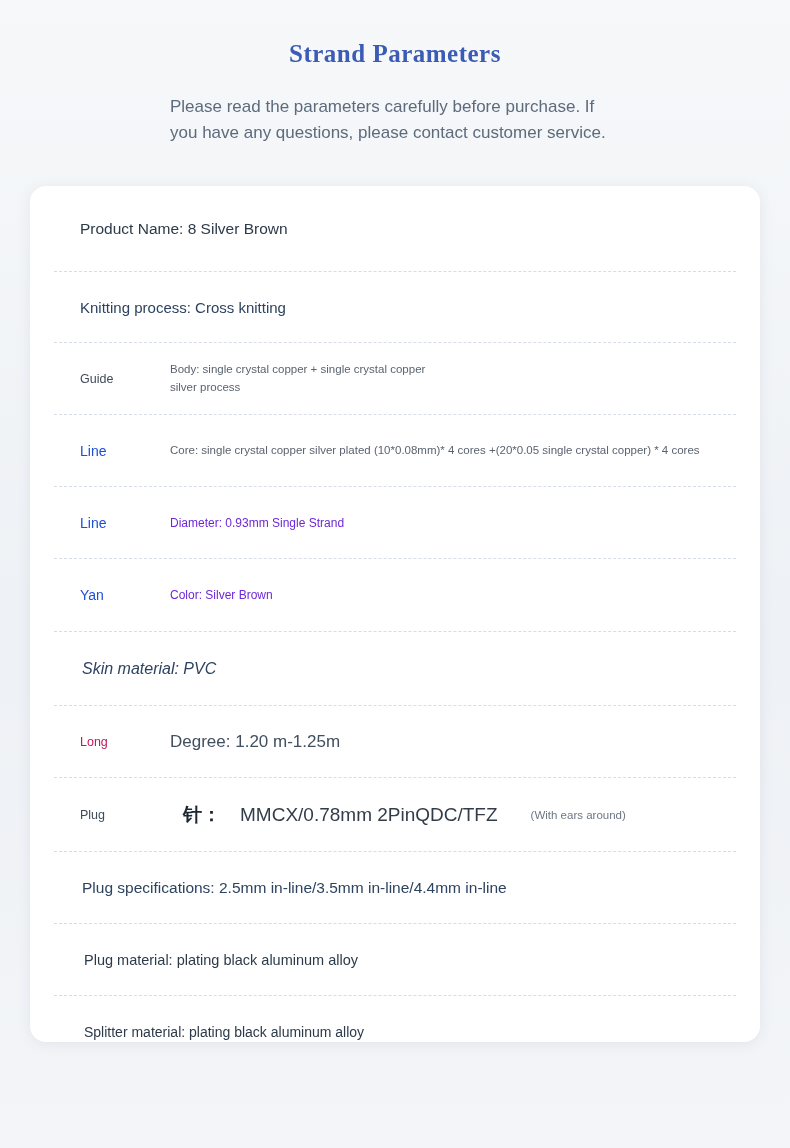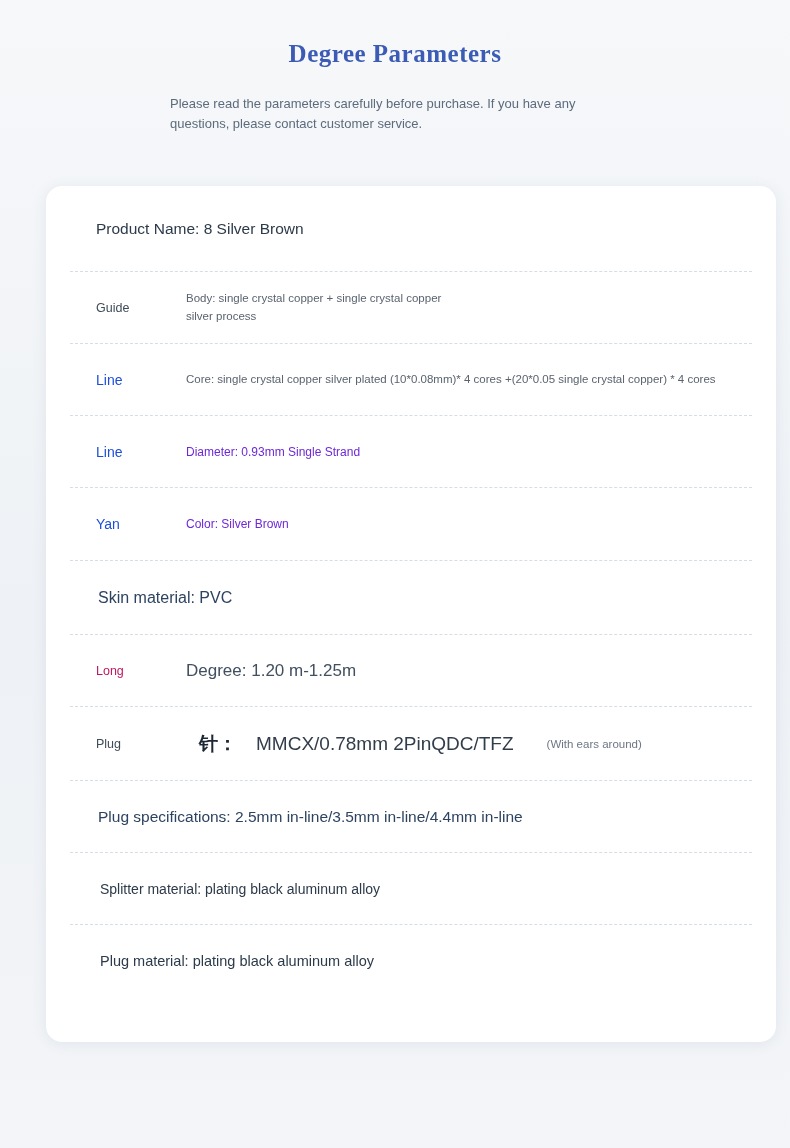--- a/index.html
+++ b/index.html
@@ -29,37 +29,36 @@
     font-size: 25px;
     color: #3b5bb5;
     font-weight: bold;
     letter-spacing: 0.5px;
     margin: 0;
     font-family: "Liberation Serif", serif;
   }
   .subtitle {
     margin: 26px auto 12px auto;
     width: 452px;
-    font-size: 13px;
+    font-size: 17px;
     line-height: 1.55;
     color: #5d6b7c;
     text-align: left;
     padding-left: 2px;
   }
   .card {
     position: absolute;
     left: 30px;
     top: 186px;
     width: 730px;
     height: 856px;
     background: #ffffff;
     border-radius: 16px;
     box-shadow: 0 2px 14px rgba(80, 100, 130, 0.10);
     box-sizing: border-box;
-    margin-left: 16px;
   }
   .rows {
     padding: 0 24px;
   }
   .row {
     display: flex;
     align-items: center;
     border-bottom: 1px dashed #d7dde6;
     box-sizing: border-box;
     padding-left: 26px;
@@ -109,20 +108,21 @@
   }
   .val-sm2 {
     font-size: 12px;
     color: #6d28d9;
   }
   .r-skin { height: 74px; }
   .r-skin .big {
     font-size: 16px;
     color: #2d4360;
     padding-left: 2px;
+    font-style: italic;
   }
   .r-long { height: 72px; }
   .r-long .lab { font-size: 12.5px; width: 90px; flex: 0 0 90px; color: #be185d;}
   .r-long .val {
     font-size: 17px;
     color: #414f5f;
   }
   .r-plug { height: 74px; gap: 13px; }
   .r-plug .lab { font-size: 12.5px; width: 90px; flex: 0 0 90px; color: #3f4b59;}
   .r-plug .cn {
@@ -162,31 +162,34 @@
     color: #2c3a49;
     padding-left: 4px;
   }
 </style>
 </head>
 <body>
 
 <div class="page">
 
   <div class="header">
-    <h1 class="title">Degree Parameters</h1>
+    <h1 class="title">Strand Parameters</h1>
     <p class="subtitle">Please read the parameters carefully before purchase. If you have any questions, please contact customer service.</p>
   </div>
 
   <div class="card">
     <div class="rows">
 
       <div class="row r-name">
         <span class="big">Product Name: 8 Silver Brown</span>
       </div>
 
+      <div class="row r-knit">
+        <span class="big">Knitting process: Cross knitting</span>
+      </div>
 
       <div class="row r-guide">
         <span class="row-label label-sm">Guide</span>
         <span class="row-value val-sm" style="max-width:270px">Body: single crystal copper + single crystal copper silver process</span>
       </div>
 
       <div class="row r-line1">
         <span class="row-label label-md">Line</span>
         <span class="row-value val-sm">Core: single crystal copper silver plated (10*0.08mm)* 4 cores +(20*0.05 single crystal copper) * 4 cores</span>
       </div>
@@ -214,24 +217,24 @@
         <span class="row-label lab">Plug</span>
         <span class="cn">针：</span>
         <span class="val">MMCX/0.78mm 2PinQDC/TFZ</span>
         <span class="note">(With ears around)</span>
       </div>
 
       <div class="row r-spec">
         <span class="big">Plug specifications: 2.5mm in-line/3.5mm in-line/4.4mm in-line</span>
       </div>
 
+      <div class="row r-pmat">
+        <span class="big">Plug material: plating black aluminum alloy</span>
+      </div>
+
       <div class="row r-smat">
         <span class="big">Splitter material: plating black aluminum alloy</span>
       </div>
 
-      <div class="row r-pmat">
-        <span class="big">Plug material: plating black aluminum alloy</span>
-      </div>
-
     </div>
   </div>
 
 </div>
 
 </body></html>

